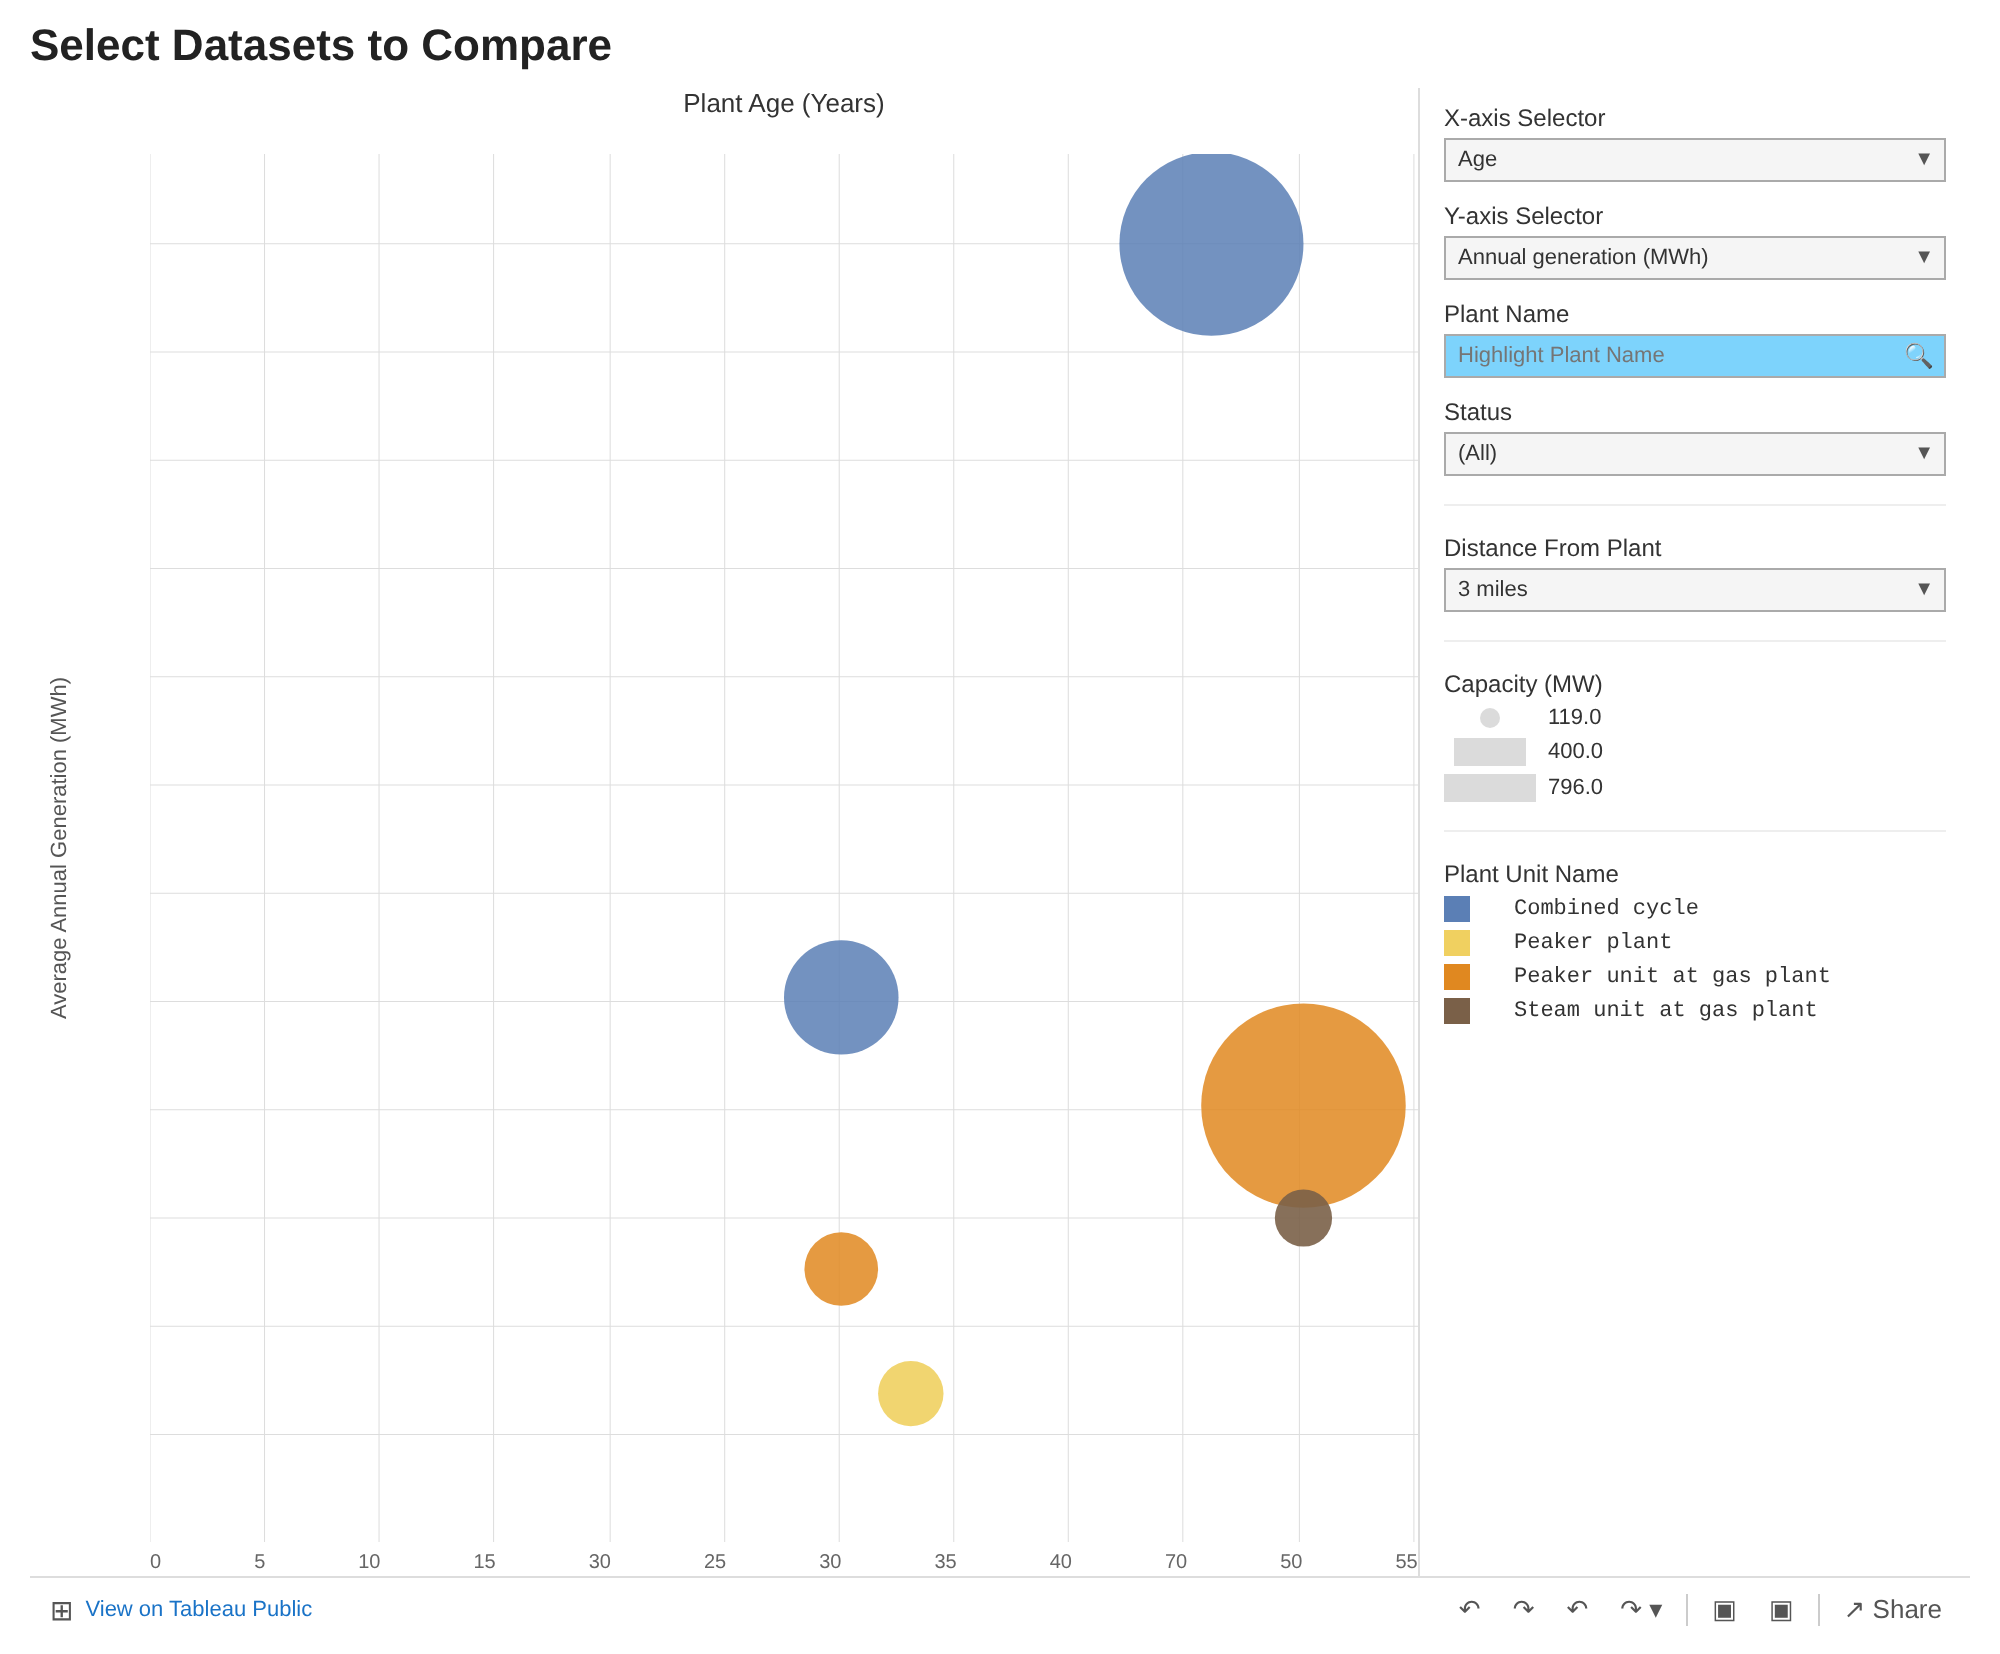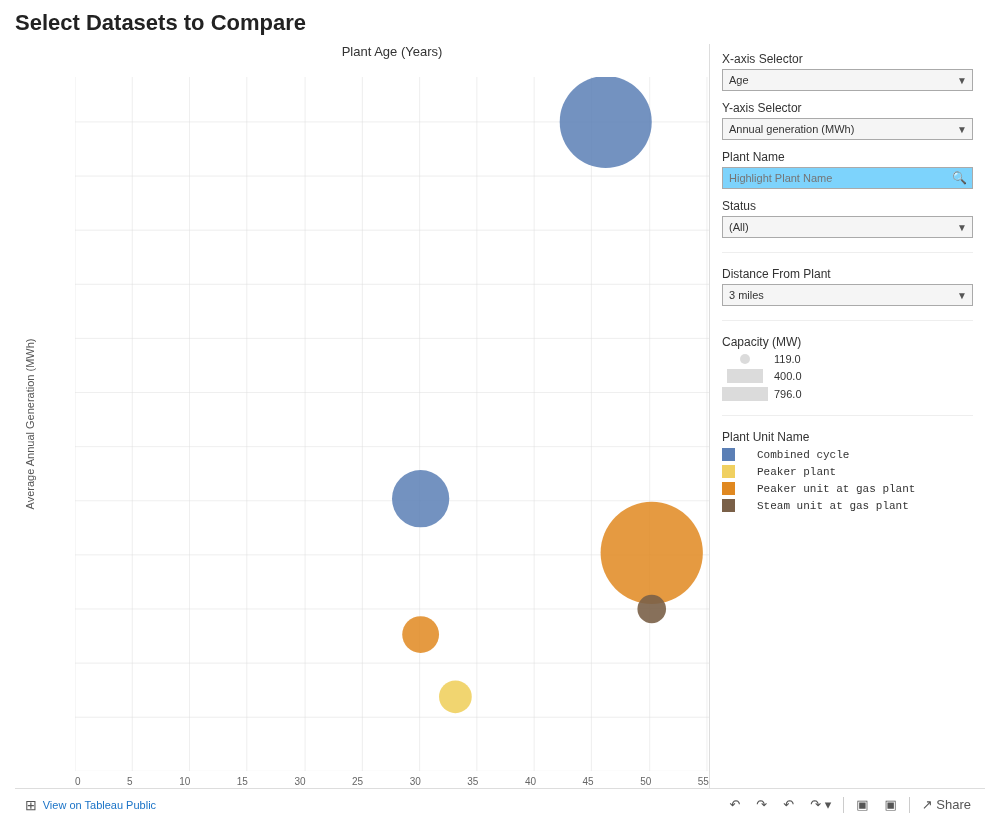--- a/index.html
+++ b/index.html
@@ -260,21 +260,21 @@
             <div style="display:flex; justify-content:space-between; font-size:10px; color:#666; margin-top:2px;">
               <span>0</span>
               <span>5</span>
               <span>10</span>
               <span>15</span>
               <span>30</span>
               <span>25</span>
               <span>30</span>
               <span>35</span>
               <span>40</span>
-              <span>45</span>
+              <span>70</span>
               <span>50</span>
               <span>55</span>
             </div>
           </div>
         </div>
       </div>
     </div>
 
     <div id="right-panel">
 

